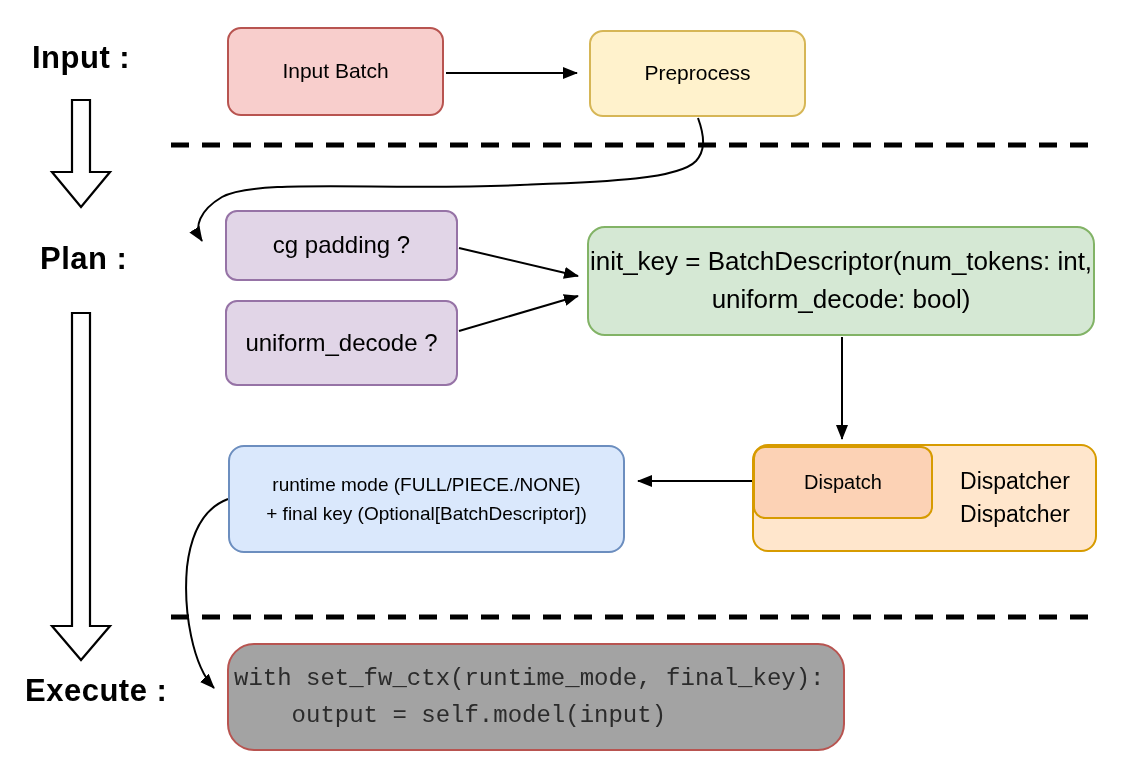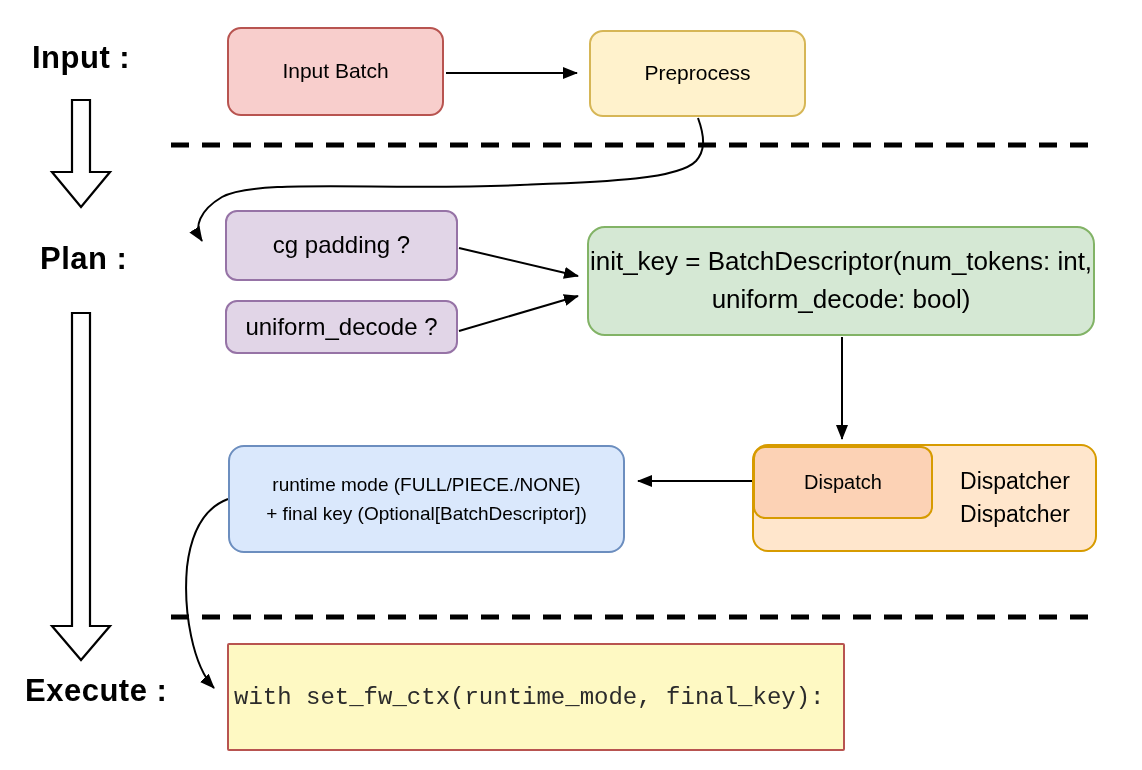--- a/index.html
+++ b/index.html
@@ -20,21 +20,21 @@
   .node-input-batch{background:#f8cecc;border:2px solid #b85450;border-radius:14px;font-size:21px;}
   .node-preprocess{background:#fff2cc;border:2px solid #d6b656;border-radius:14px;font-size:21px;}
   .node-purple{background:#e1d5e7;border:2px solid #9673a6;border-radius:12px;font-size:24px;}
   .node-green{background:#d5e8d4;border:2px solid #82b366;border-radius:18px;font-size:26px;line-height:1.45;}
   .node-orange-outer{background:#ffe6cc;border:2px solid #d79b00;border-radius:16px;}
   .node-dispatch{background:#fcd2b5;border:2px solid #d79b00;border-radius:12px;font-size:20px;}
   .cud-label{position:absolute;display:flex;flex-direction:column;align-items:center;justify-content:center;
     font-size:23px;line-height:1.45;background:transparent;border:none;}
   .node-blue{background:#dae8fc;border:2px solid #6c8ebf;border-radius:16px;font-size:19px;line-height:1.55;}
   .node-code{
-    background:#fef9c3;border:2px solid #b85450;border-radius:2px;
+    background:#a3a3a3;border:2px solid #b85450;border-radius:27px;
     align-items:flex-start;justify-content:center;text-align:left;
     font-family:"Liberation Mono",monospace;font-size:24px;line-height:37px;color:#2b2b2b;
     padding-left:5px;
   }
   .node-code span{white-space:pre;}
 </style>
 </head>
 <body>
 
 <div class="canvas">
@@ -70,21 +70,21 @@
   </div>
 
   <div class="node node-purple" style="left:225px;top:210px;width:233px;height:71px">
     <span>cg padding ?</span>
   </div>
 
   <div class="node node-preprocess" style="left:589px;top:30px;width:217px;height:87px">
     <span>Preprocess</span>
   </div>
 
-  <div class="node node-purple" style="left:225px;top:300px;width:233px;height:54px">
+  <div class="node node-purple" style="left:225px;top:300px;width:233px;height:86px">
     <span>uniform_decode ?</span>
   </div>
 
   <div class="node node-green" style="left:587px;top:226px;width:508px;height:110px">
     <span>init_key = BatchDescriptor(num_tokens: int,</span>
     <span>uniform_decode: bool)</span>
   </div>
 
   <div class="node node-orange-outer" style="left:752px;top:444px;width:345px;height:108px"></div>
   <div class="cud-label" style="left:933px;top:444px;width:164px;height:108px">
@@ -96,15 +96,16 @@
     <span>Dispatch</span>
   </div>
 
   <div class="node node-blue" style="left:228px;top:445px;width:397px;height:108px">
     <span>runtime mode (FULL/PIECE./NONE)</span>
     <span>+ final key (Optional[BatchDescriptor])</span>
   </div>
 
   <div class="node node-code" style="left:227px;top:643px;width:618px;height:108px">
     <span>with set_fw_ctx(runtime_mode, final_key):</span>
+    <span>    output = self.model(input)</span>
   </div>
 
 </div>
 
 </body></html>

